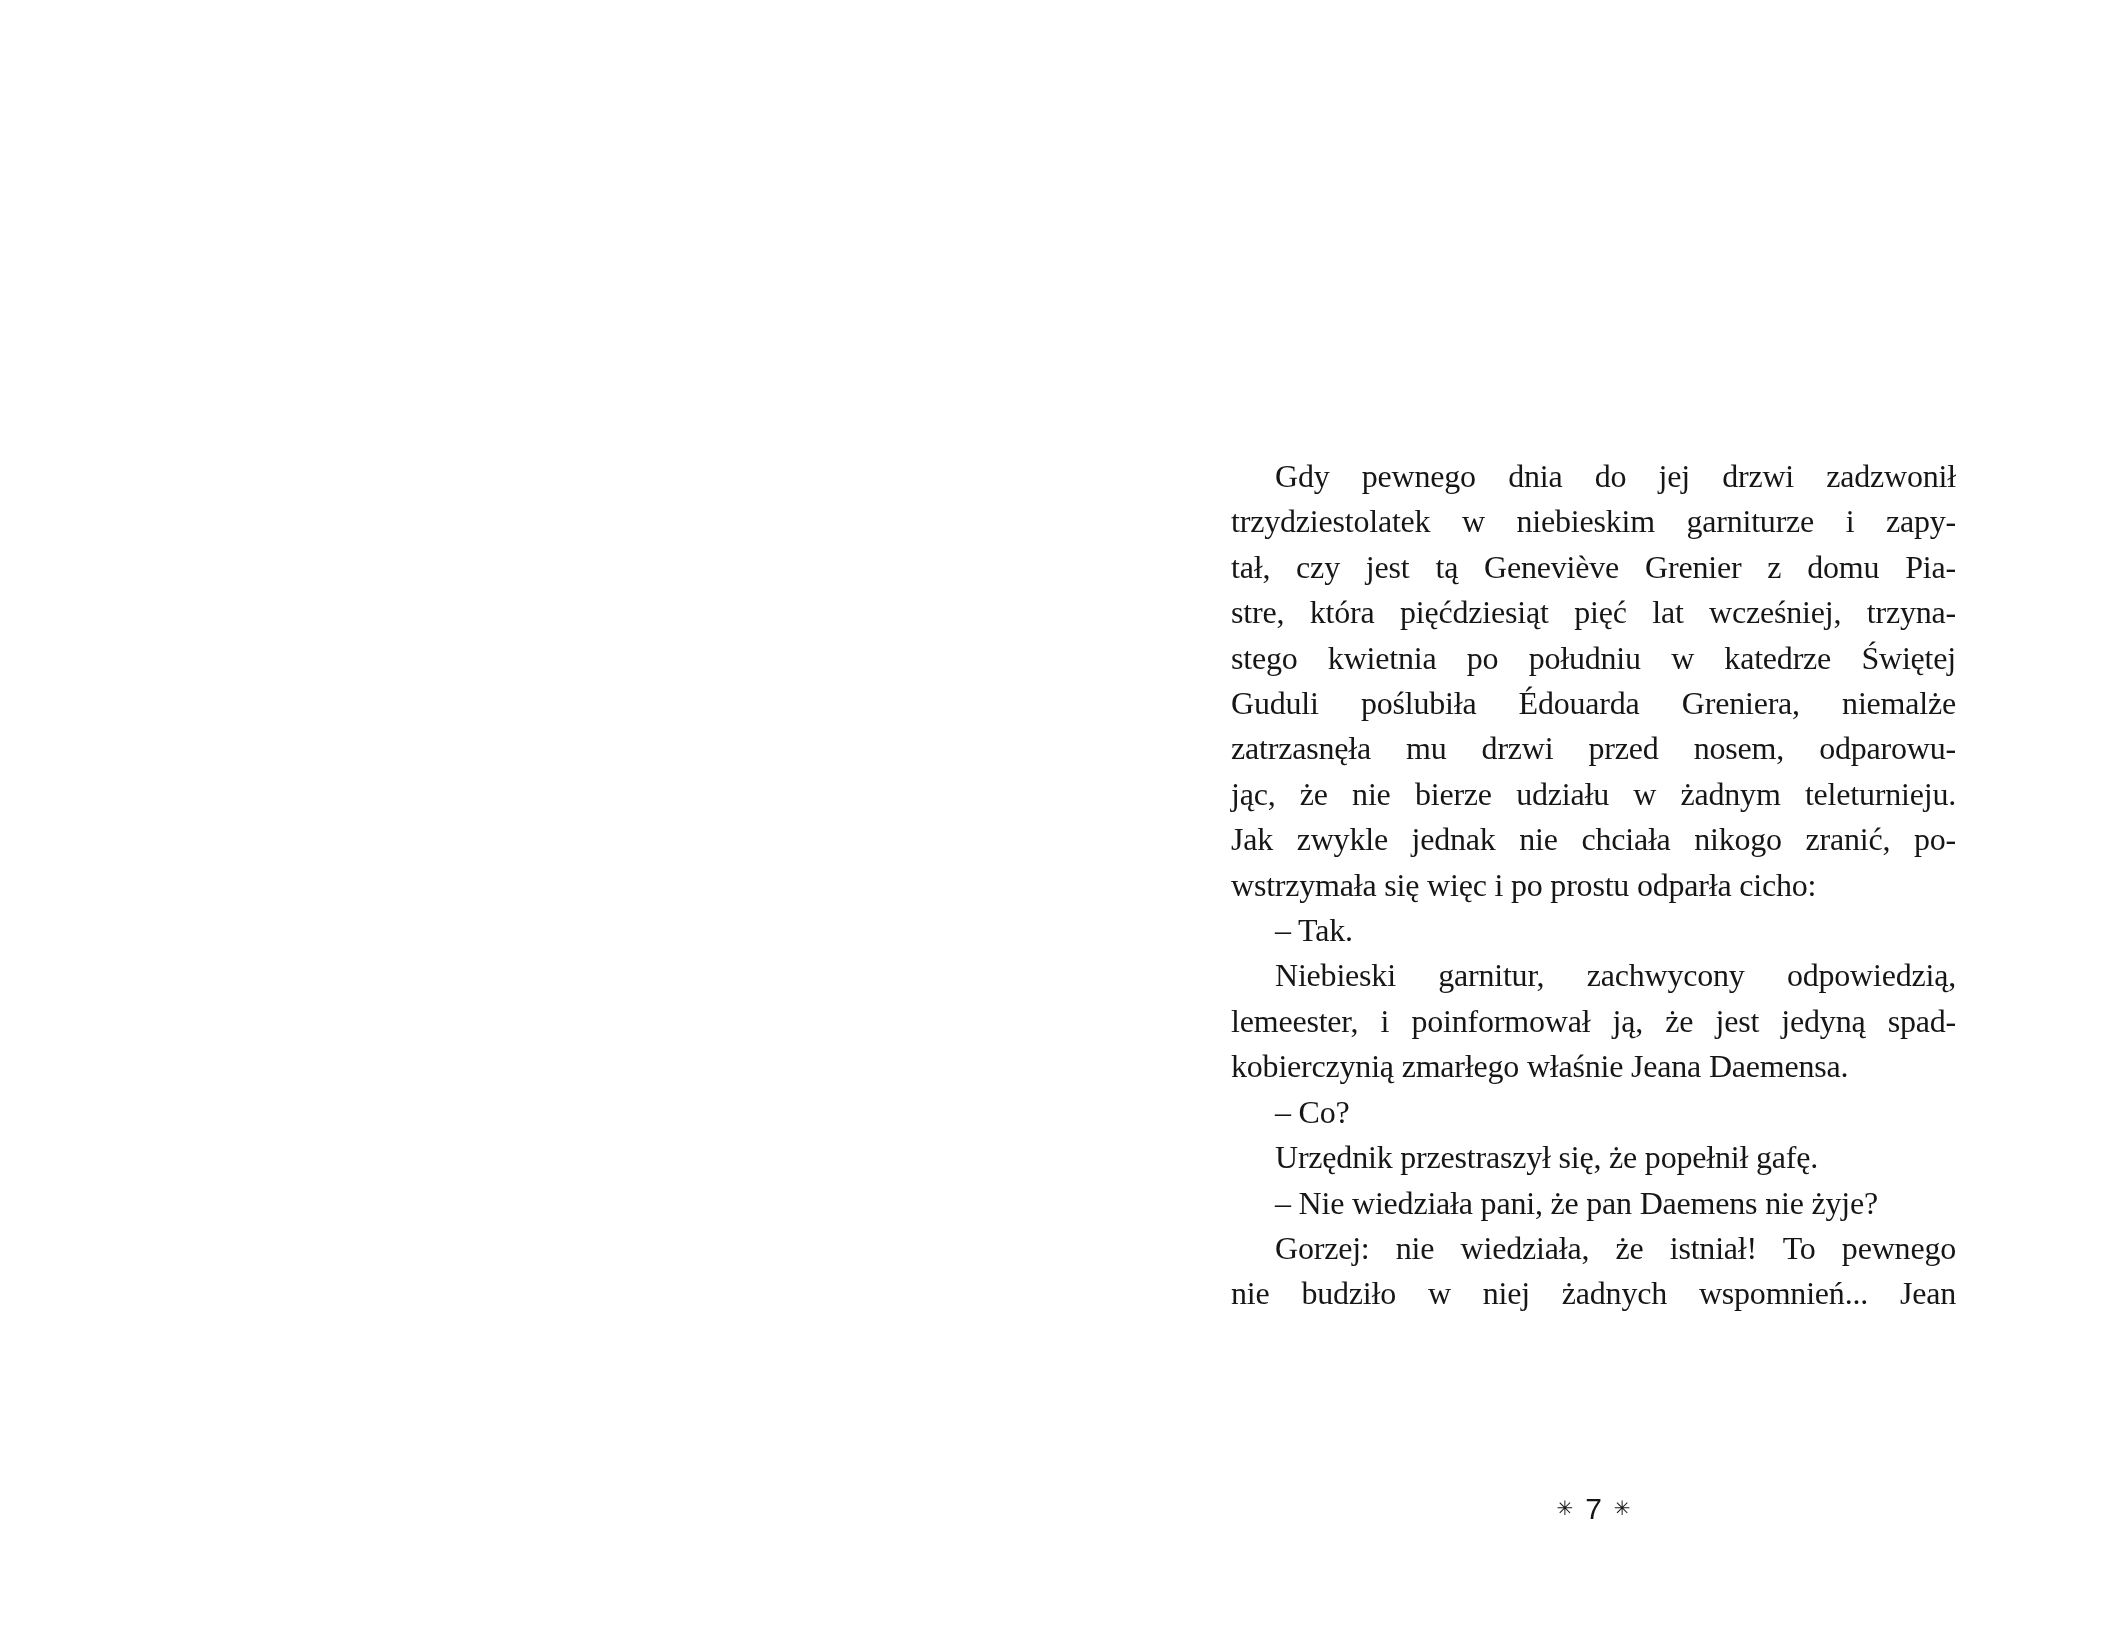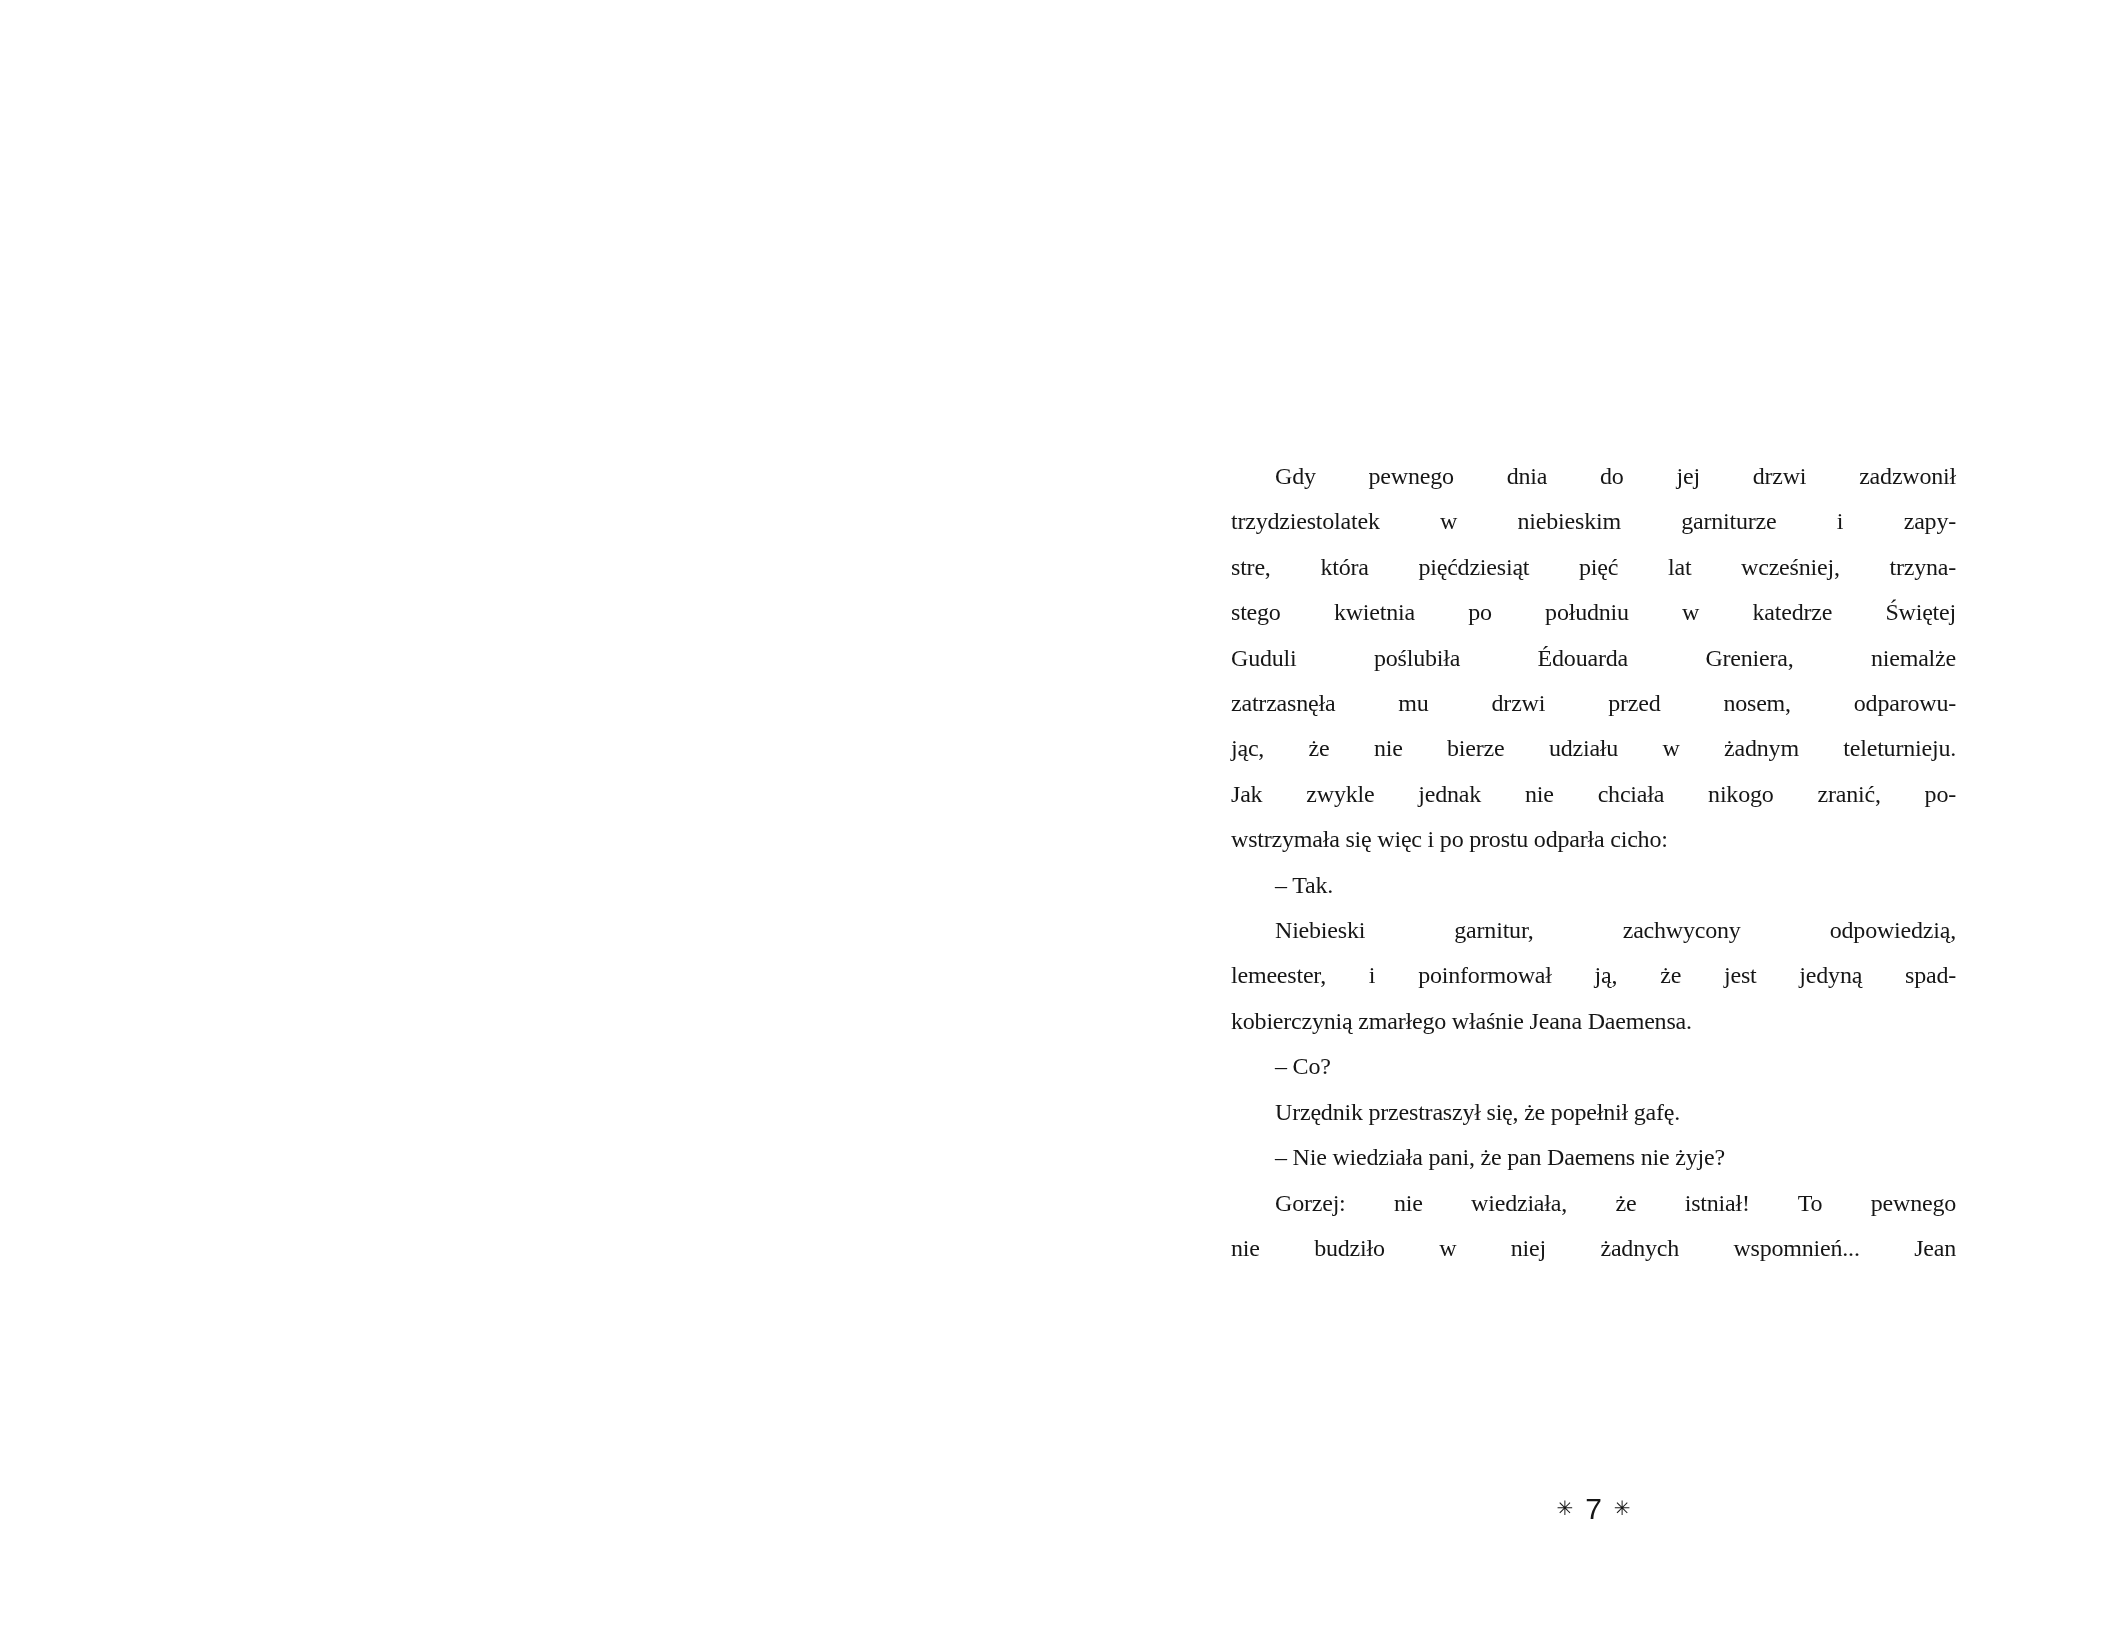--- a/index.html
+++ b/index.html
@@ -16,21 +16,21 @@
     position: relative;
     width: 2126px;
     height: 1630px;
     background: #ffffff;
   }
   .text-block {
     position: absolute;
     left: 1231px;
     top: 454px;
     width: 725px;
-    font-size: 24px;
+    font-size: 32px;
     line-height: 45.4px;
     letter-spacing: -0.2px;
     color: #161616;
   }
   .line {
     width: 100%;
     white-space: nowrap;
   }
   .line.just {
     white-space: normal;
@@ -63,20 +63,21 @@
   }
 </style>
 </head>
 <body>
 
 <div class="page">
 
   <div class="text-block">
     <div class="line just indent">Gdy pewnego dnia do jej drzwi zadzwonił</div>
     <div class="line just">trzydziestolatek w niebieskim garniturze i zapy-</div>
+    <div class="line just">tał, czy jest tą Geneviève Grenier z domu Pia-</div>
     <div class="line just">stre, która pięćdziesiąt pięć lat wcześniej, trzyna-</div>
     <div class="line just">stego kwietnia po południu w katedrze Świętej</div>
     <div class="line just">Guduli poślubiła Édouarda Greniera, niemalże</div>
     <div class="line just">zatrzasnęła mu drzwi przed nosem, odparowu-</div>
     <div class="line just">jąc, że nie bierze udziału w żadnym teleturnieju.</div>
     <div class="line just">Jak zwykle jednak nie chciała nikogo zranić, po-</div>
     <div class="line">wstrzymała się więc i po prostu odparła cicho:</div>
     <div class="line indent">– Tak.</div>
     <div class="line just indent">Niebieski garnitur, zachwycony odpowiedzią,</div>
     <div class="line just">lemeester, i poinformował ją, że jest jedyną spad-</div>

